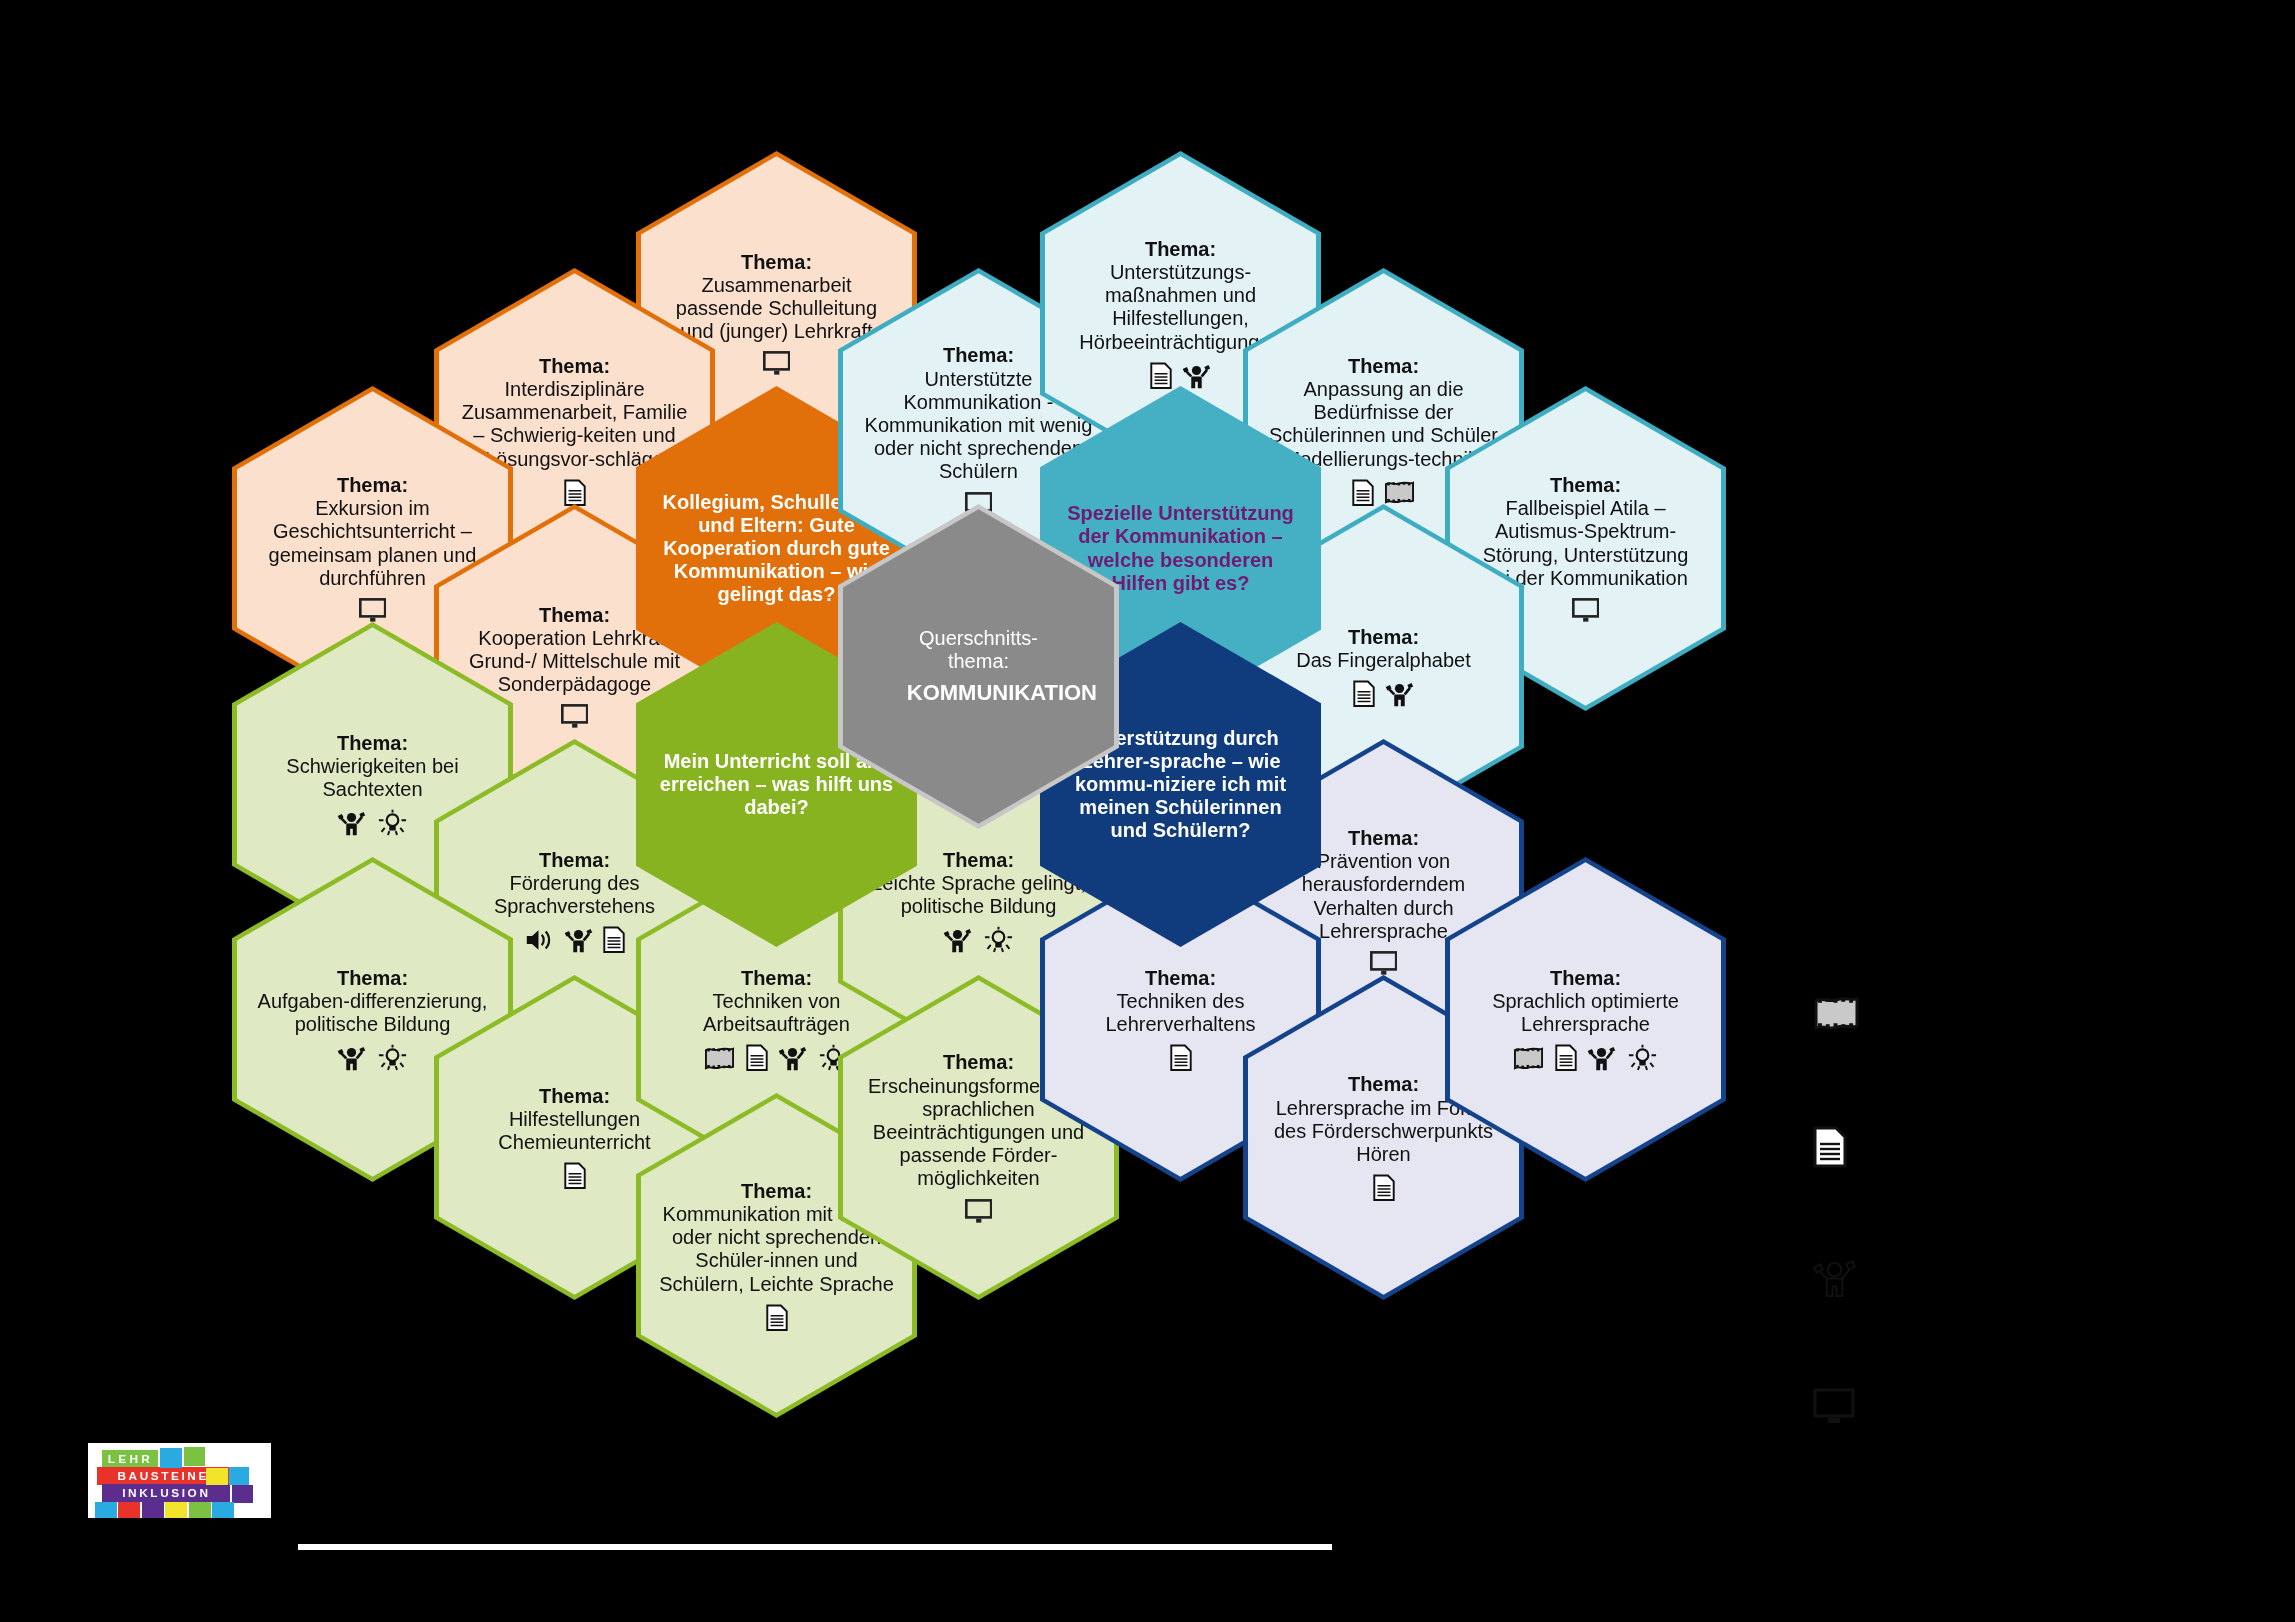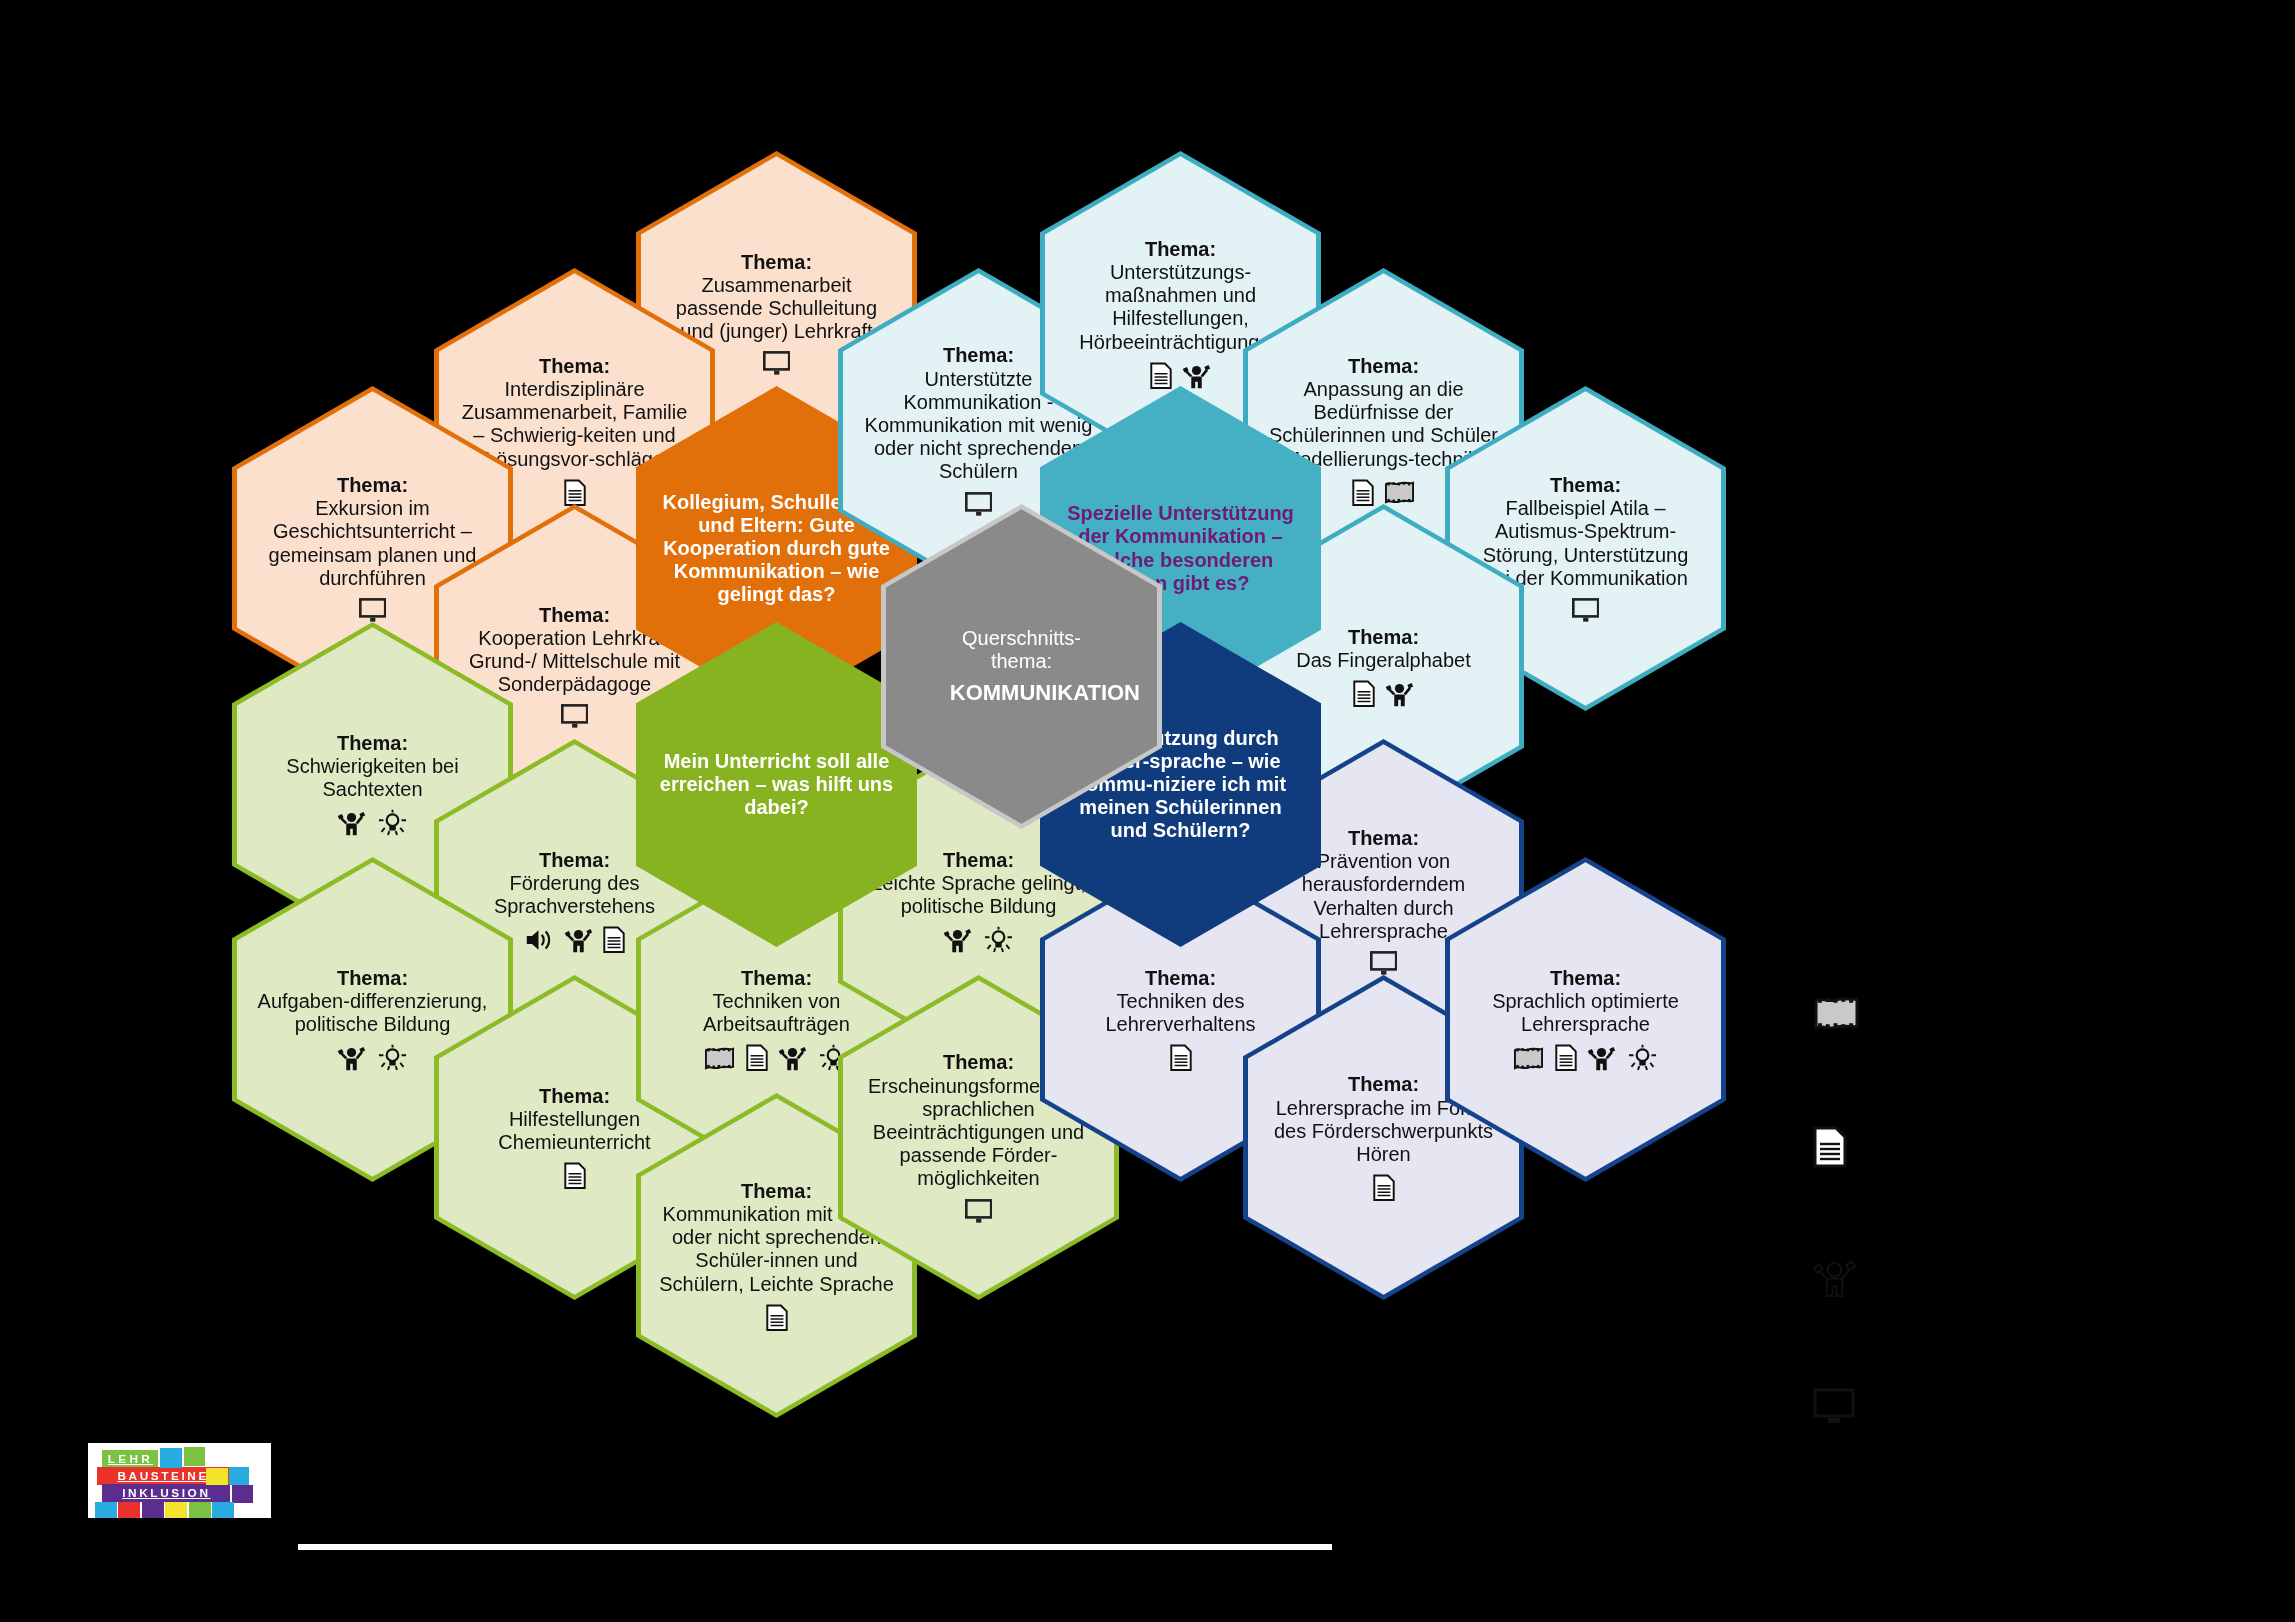--- a/index.html
+++ b/index.html
@@ -70,21 +70,21 @@
   .ic svg{display:block;}
 
   
   #legend{position:absolute;left:1813px;top:995px;width:170px;}
   .legend-row{height:131px;display:flex;align-items:flex-start;}
 
   
   #logo{position:absolute;left:88px;top:1443px;width:183px;height:75px;
         background:#fff;overflow:hidden;}
   .blk{position:absolute;display:flex;align-items:center;justify-content:center;
-       font-weight:bold;font-family:"Liberation Sans", sans-serif;color:#fff;text-decoration:underline;}
+       font-weight:bold;font-family:"Liberation Sans", sans-serif;color:#fff;}
   #rule{position:absolute;left:298px;top:1544px;width:1034px;height:5.9px;background:#fff;}
 </style>
 </head>
 <body>
 
 <div id="stage">
 
   <div class="hex fam-orange" style="left:636px;top:151px;">
     <div class="inner"></div>
     <div class="content">
@@ -692,21 +692,21 @@
     </div>
   </div>
 
   <div class="hex fam-navy-main" style="left:1040px;top:622px;">
     <div class="inner"></div>
     <div class="content">
       <span class="body">Unterstützung durch Lehrer-sprache – wie kommu-niziere ich mit meinen Schülerinnen und Schülern?</span>
     </div>
   </div>
 
-  <div class="hex fam-grey" style="left:838px;top:504px;z-index:40;margin-left:43px;">
+  <div class="hex fam-grey" style="left:838px;top:504px;z-index:40;">
     <div class="inner"></div>
     <div class="content">
       <span class="body">Querschnitts-</span>
       <span class="body">thema:</span>
       <span class="body" style="font-weight:bold;font-size:22px;display:block;margin-top:6.5px;text-align:right;">KOMMUNIKATION</span>
     </div>
   </div>
 
   <div id="legend">
     <div class="legend-row">

